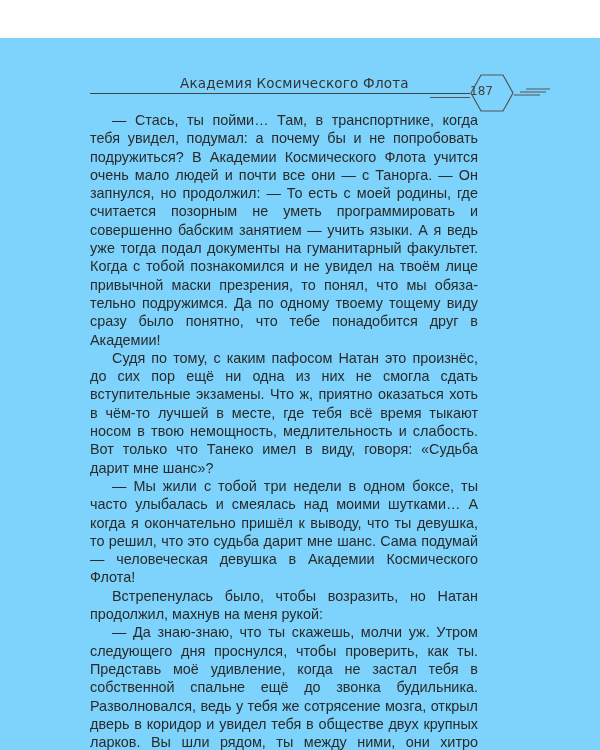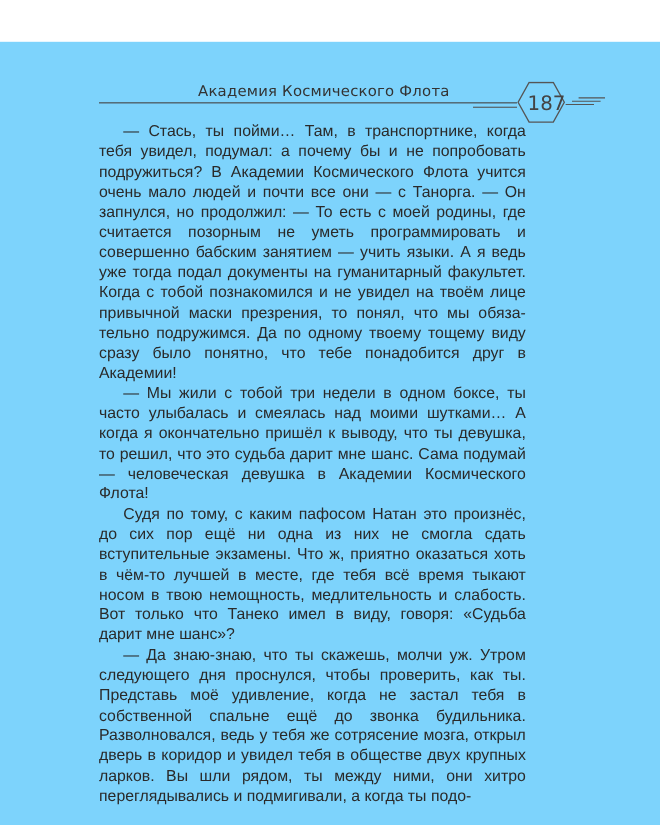--- a/index.html
+++ b/index.html
@@ -11,22 +11,22 @@
     letter-spacing:0.2px; white-space:nowrap;
   }
   .header-rule {
     position:absolute; left:90px; top:55px; width:380px; height:1px; background:#444;
   }
   .header-rule-2 {
     position:absolute; left:430px; top:59px; width:40px; height:1px; background:#555;
   }
   .hexagon { position:absolute; left:470px; top:36px; width:44px; height:38px; }
   .page-number {
-    position:absolute; left:470px; top:46px; width:44px; text-align:right;
-    font-family:"DejaVu Sans", sans-serif; font-size:18px; color:#444;
+    position:absolute; left:470px; top:46px; width:44px; text-align:left;
+    font-family:"DejaVu Sans", sans-serif; font-size:12px; color:#444;
   }
   .deco-lines { position:absolute; left:514px; top:48px; width:36px; height:12px; }
   .body-text {
     position:absolute; left:90px; top:73px; width:388px;
     font-family:"Liberation Sans", sans-serif; font-size:14.4px; line-height:18.3px;
     color:#2a2a2a; text-align:justify;
   }
   .body-text p { margin:0; text-indent:22px; hyphens:manual; }
 </style>
 </head>
@@ -41,17 +41,18 @@
   </svg>
   <div class="page-number">187</div>
   <svg class="deco-lines" viewBox="0 0 36 12">
     <line x1="0" y1="9" x2="26" y2="9" stroke="#555" stroke-width="1"></line>
     <line x1="6" y1="6" x2="32" y2="6" stroke="#555" stroke-width="1"></line>
     <line x1="12" y1="3" x2="36" y2="3" stroke="#555" stroke-width="1"></line>
   </svg>
 
   <div class="body-text">
     <p>— Стась, ты пойми… Там, в транспортнике, когда тебя уви­дел, подумал: а почему бы и не попробовать подружиться? В Академии Космического Флота учится очень мало людей и почти все они — с Танорга. — Он запнулся, но продолжил: — То есть с моей родины, где считается позорным не уметь про­граммировать и совершенно бабским занятием — учить языки. А я ведь уже тогда подал документы на гуманитарный факультет. Когда с тобой познакомился и не увидел на твоём лице привычной маски презрения, то понял, что мы обяза­тельно подружимся. Да по одному твоему тощему виду сразу было понятно, что тебе понадобится друг в Академии!</p>
+    <p>Судя по тому, с каким пафосом Натан это произнёс, до сих пор ещё ни одна из них не смогла сдать вступительные экза­мены. Что ж, приятно оказаться хоть в чём-то лучшей в месте, где тебя всё время тыкают носом в твою немощность, мед­лительность и слабость. Вот только что Танеко имел в виду, говоря: «Судьба дарит мне шанс»?</p>
     <p>— Мы жили с тобой три недели в одном боксе, ты часто улыбалась и смеялась над моими шутками… А когда я окон­чательно пришёл к выводу, что ты девушка, то решил, что это судьба дарит мне шанс. Сама подумай — человеческая де­вушка в Академии Космического Флота!</p>
-    <p>Судя по тому, с каким пафосом Натан это произнёс, до сих пор ещё ни одна из них не смогла сдать вступительные экза­мены. Что ж, приятно оказаться хоть в чём-то лучшей в месте, где тебя всё время тыкают носом в твою немощность, мед­лительность и слабость. Вот только что Танеко имел в виду, говоря: «Судьба дарит мне шанс»?</p>
+    <p>Встрепенулась было, чтобы возразить, но Натан продол­жил, махнув на меня рукой:</p>
     <p>— Да знаю-знаю, что ты скажешь, молчи уж. Утром сле­дующего дня проснулся, чтобы проверить, как ты. Представь моё удивление, когда не застал тебя в собственной спальне ещё до звонка будильника. Разволновался, ведь у тебя же со­трясение мозга, открыл дверь в коридор и увидел тебя в об­ществе двух крупных ларков. Вы шли рядом, ты между ними, они хитро переглядывались и подмигивали, а когда ты подо-</p>
   </div>
 </div>
 
 </body></html>

